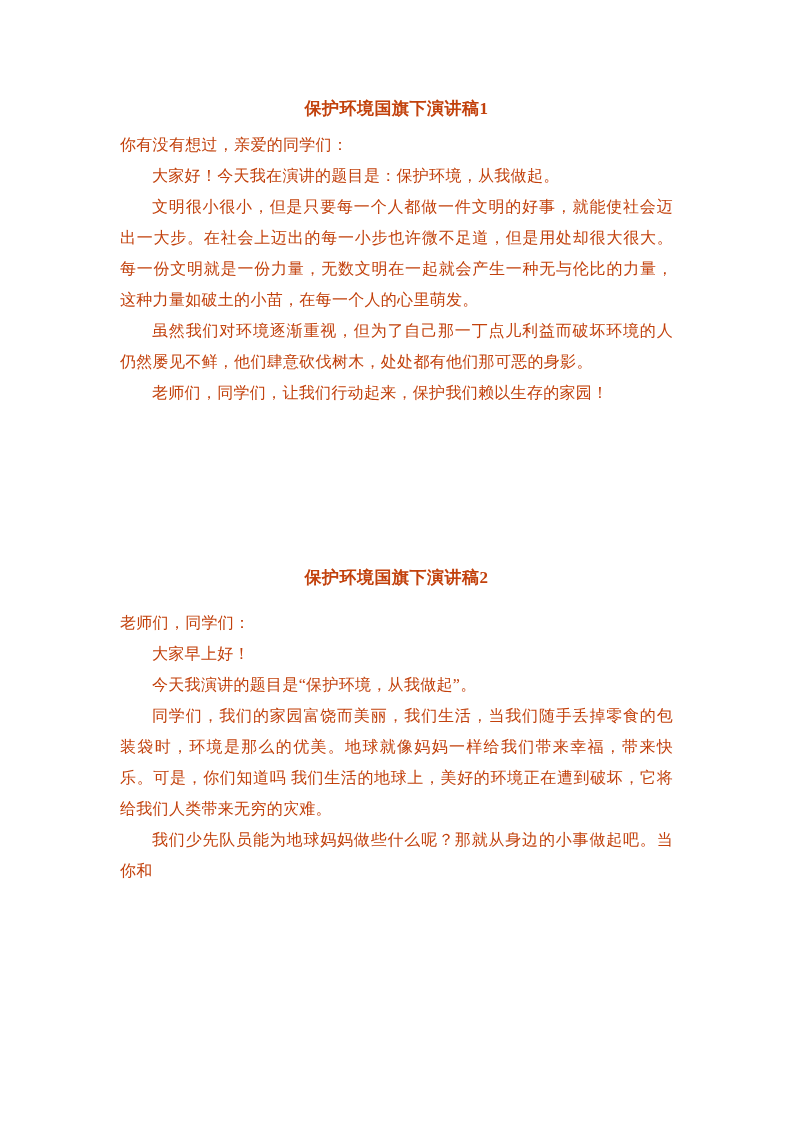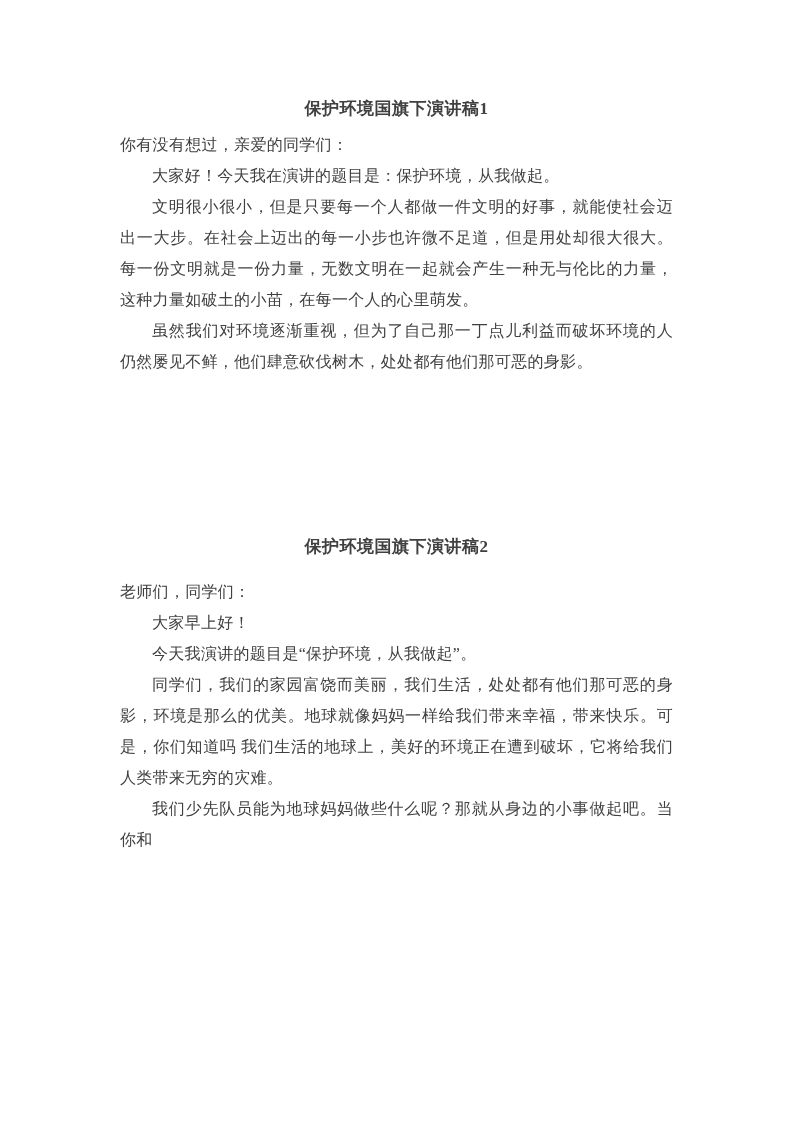--- a/index.html
+++ b/index.html
@@ -7,21 +7,21 @@
       padding: 0;
       background: #ffffff;
     }
     .page {
       position: relative;
       width: 793px;
       height: 1122px;
       background: #ffffff;
       overflow: hidden;
       font-family: "Liberation Serif", "DejaVu Serif", serif;
-      color: #404040;
+      color: #c2410c;
     }
     .content {
       padding: 93px 120px 0 120px;
       font-size: 16px;
       line-height: 31px;
       text-align: justify;
       letter-spacing: 0.3px;
     }
     .doc-title {
       text-align: center;
@@ -47,25 +47,26 @@
 
 <div class="page">
   <div class="content">
 
     <div>
       <h1 class="doc-title">保护环境国旗下演讲稿1</h1>
       <p class="para">你有没有想过，亲爱的同学们：</p>
       <p class="para indent">大家好！今天我在演讲的题目是：保护环境，从我做起。</p>
       <p class="para indent">文明很小很小，但是只要每一个人都做一件文明的好事，就能使社会迈出一大步。在社会上迈出的每一小步也许微不足道，但是用处却很大很大。每一份文明就是一份力量，无数文明在一起就会产生一种无与伦比的力量，这种力量如破土的小苗，在每一个人的心里萌发。</p>
       <p class="para indent">虽然我们对环境逐渐重视，但为了自己那一丁点儿利益而破坏环境的人仍然屡见不鲜，他们肆意砍伐树木，处处都有他们那可恶的身影。</p>
+      <p class="para indent">老师们，同学们，让我们行动起来，保护我们赖以生存的家园！</p>
     </div>
 
     <div>
       <h1 class="doc-title second">保护环境国旗下演讲稿2</h1>
       <p class="para">老师们，同学们：</p>
       <p class="para indent">大家早上好！</p>
       <p class="para indent">今天我演讲的题目是“保护环境，从我做起”。</p>
-      <p class="para indent">同学们，我们的家园富饶而美丽，我们生活，处处都有他们那可恶的身影，环境是那么的优美。地球就像妈妈一样给我们带来幸福，带来快乐。可是，你们知道吗 我们生活的地球上，美好的环境正在遭到破坏，它将给我们人类带来无穷的灾难。</p>
+      <p class="para indent">同学们，我们的家园富饶而美丽，我们生活，当我们随手丢掉零食的包装袋时，环境是那么的优美。地球就像妈妈一样给我们带来幸福，带来快乐。可是，你们知道吗 我们生活的地球上，美好的环境正在遭到破坏，它将给我们人类带来无穷的灾难。</p>
       <p class="para indent">我们少先队员能为地球妈妈做些什么呢？那就从身边的小事做起吧。当你和</p>
     </div>
 
   </div>
 </div>
 
 </body></html>

